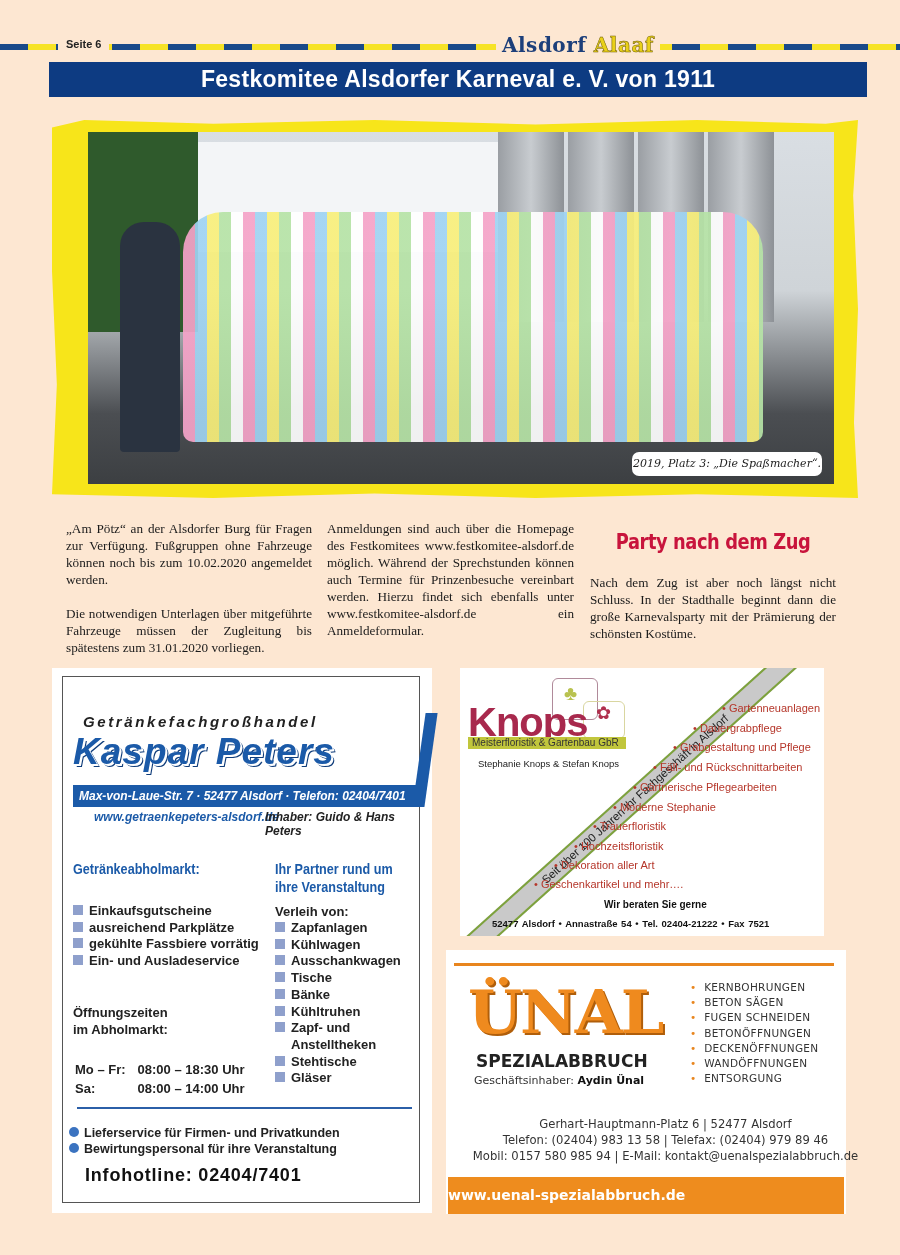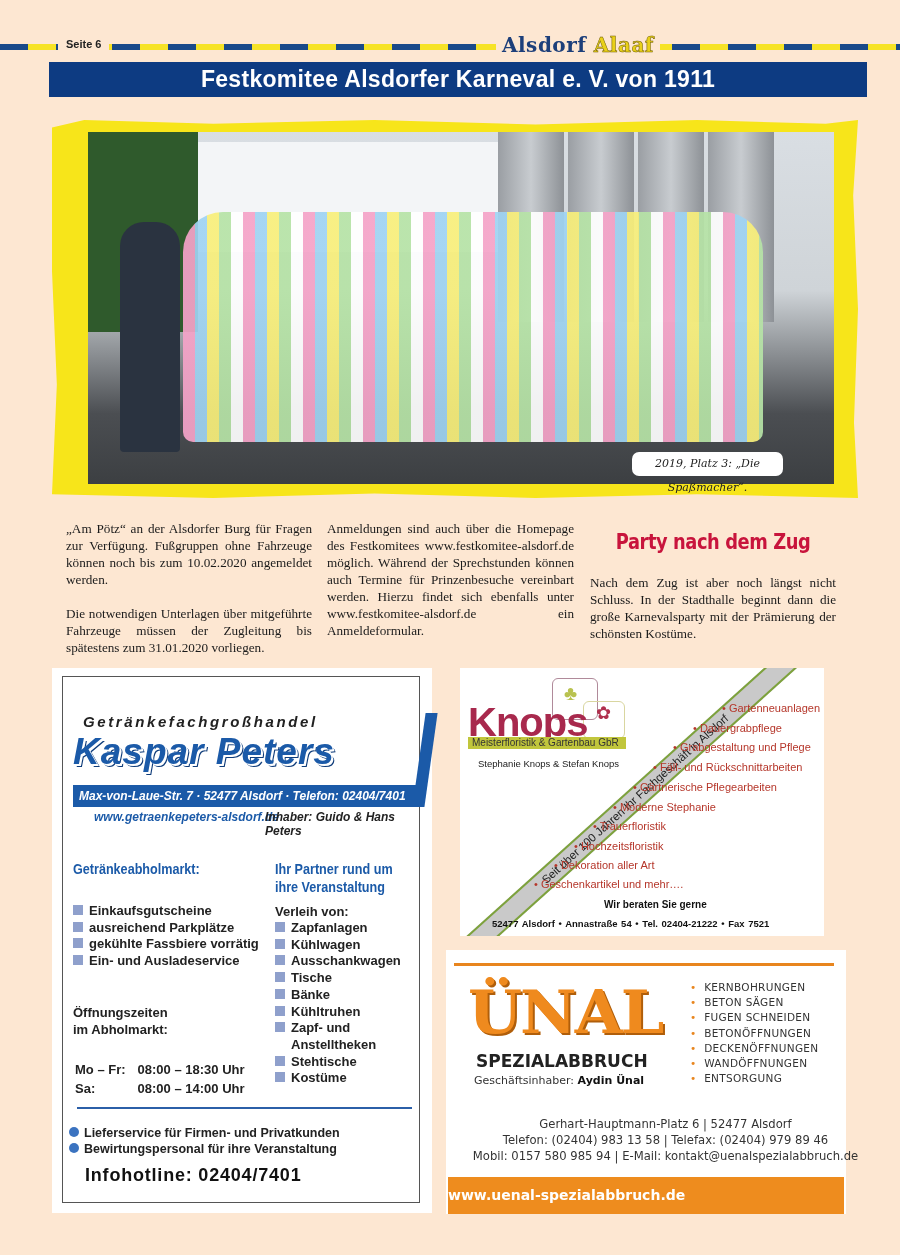--- a/index.html
+++ b/index.html
@@ -20,21 +20,21 @@
     clip-path: polygon(0 2%, 4% 0, 20% 1%, 40% 0, 60% 1.2%, 80% 0, 96% 1%, 100% 0, 99.4% 20%, 100% 50%, 99.5% 80%, 100% 100%, 80% 99%, 60% 100%, 40% 98.8%, 20% 100%, 0 99%, 0.6% 70%, 0 40%); }
   .photo { position: absolute; top: 132px; left: 88px; width: 746px; height: 352px; overflow: hidden;
     background: linear-gradient(180deg, #d9dee3 0%, #cfd4d8 45%, #4b4e52 80%, #3c3f42 100%); }
   .photo .bldg { position: absolute; left: 110px; top: 10px; width: 300px; height: 110px; background: #f3f5f7; }
   .photo .silo { position: absolute; top: 0; width: 66px; height: 190px; background: linear-gradient(90deg, #9a9ea3, #c8ccd0, #8d9196); }
   .photo .trees { position: absolute; left: 0; top: 0; width: 110px; height: 200px; background: #2f5a2c; }
   .photo .crowd { position: absolute; left: 95px; top: 80px; width: 580px; height: 230px;
     background: repeating-linear-gradient(90deg, #f5a3c8 0 12px, #9fd3f2 12px 24px, #f8ef7a 24px 36px, #b6e3a6 36px 48px, #ffffff 48px 60px);
     border-radius: 40px 40px 10px 10px; opacity: 0.92; }
   .photo .man { position: absolute; left: 32px; top: 90px; width: 60px; height: 230px; background: #2a3340; border-radius: 24px 24px 4px 4px; }
-  .caption { position: absolute; left: 632px; top: 452px; width: 151px; height: 24px; background: #fff; border-radius: 7px;
+  .caption { position: absolute; left: 632px; top: 452px; width: 190px; height: 24px; background: #fff; border-radius: 7px;
     font: italic 11px "DejaVu Serif", serif; color: #222; line-height: 24px; text-align: center; }
 
   
   .col { position: absolute; top: 520px; font-size: 13.2px; line-height: 17px; color: #1b1b1b; text-align: justify; }
   .col p + p { margin-top: 17px; }
   .col1 { left: 66px; width: 246px; }
   .col2 { left: 327px; width: 247px; }
   .col3 { left: 590px; width: 246px; top: 574px; }
   .party-head { position: absolute; top: 530px; left: 590px; width: 246px; text-align: center; font: bold 21px "DejaVu Sans", sans-serif; color: #c8143c; letter-spacing: -0.5px; transform: scaleX(0.85); }
 
@@ -150,21 +150,21 @@
     <ul class="p-list" style="top:243px;left:212px">
       <li>Zapfanlagen</li>
       <li>Kühlwagen</li>
       <li>Ausschankwagen</li>
       <li>Tische</li>
       <li>Bänke</li>
       <li>Kühltruhen</li>
       <li>Zapf- und</li>
       <li class="cont">Anstelltheken</li>
       <li>Stehtische</li>
-      <li>Kostüme</li>
+      <li>Gläser</li>
     </ul>
 
     <div class="p-plain" style="top:327px;left:10px">
       <div>Öffnungszeiten</div>
       <div>im Abholmarkt:</div>
     </div>
     <table class="p-hours">
       <tbody>
           <tr>
         <td>Mo – Fr:</td>

